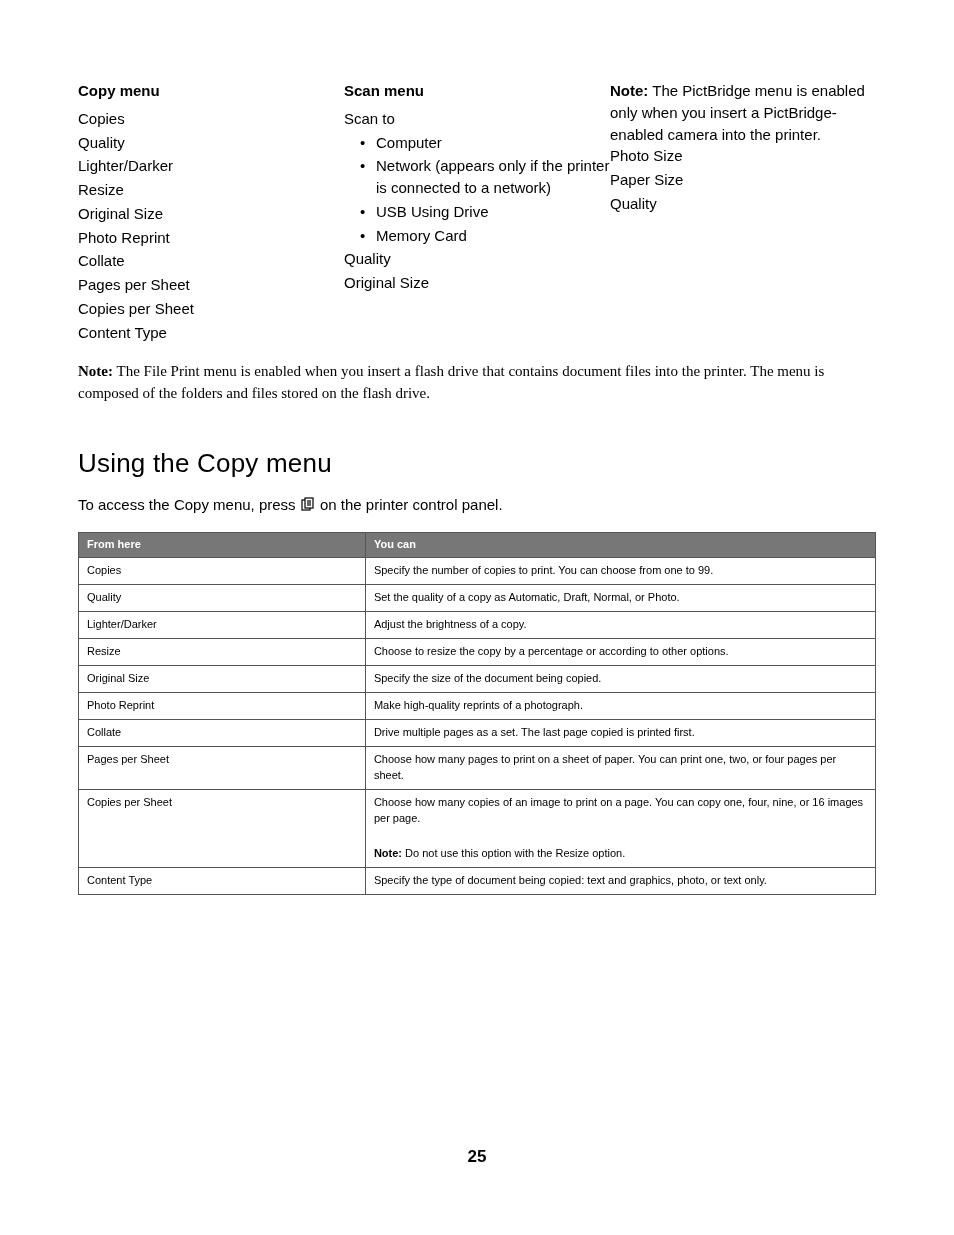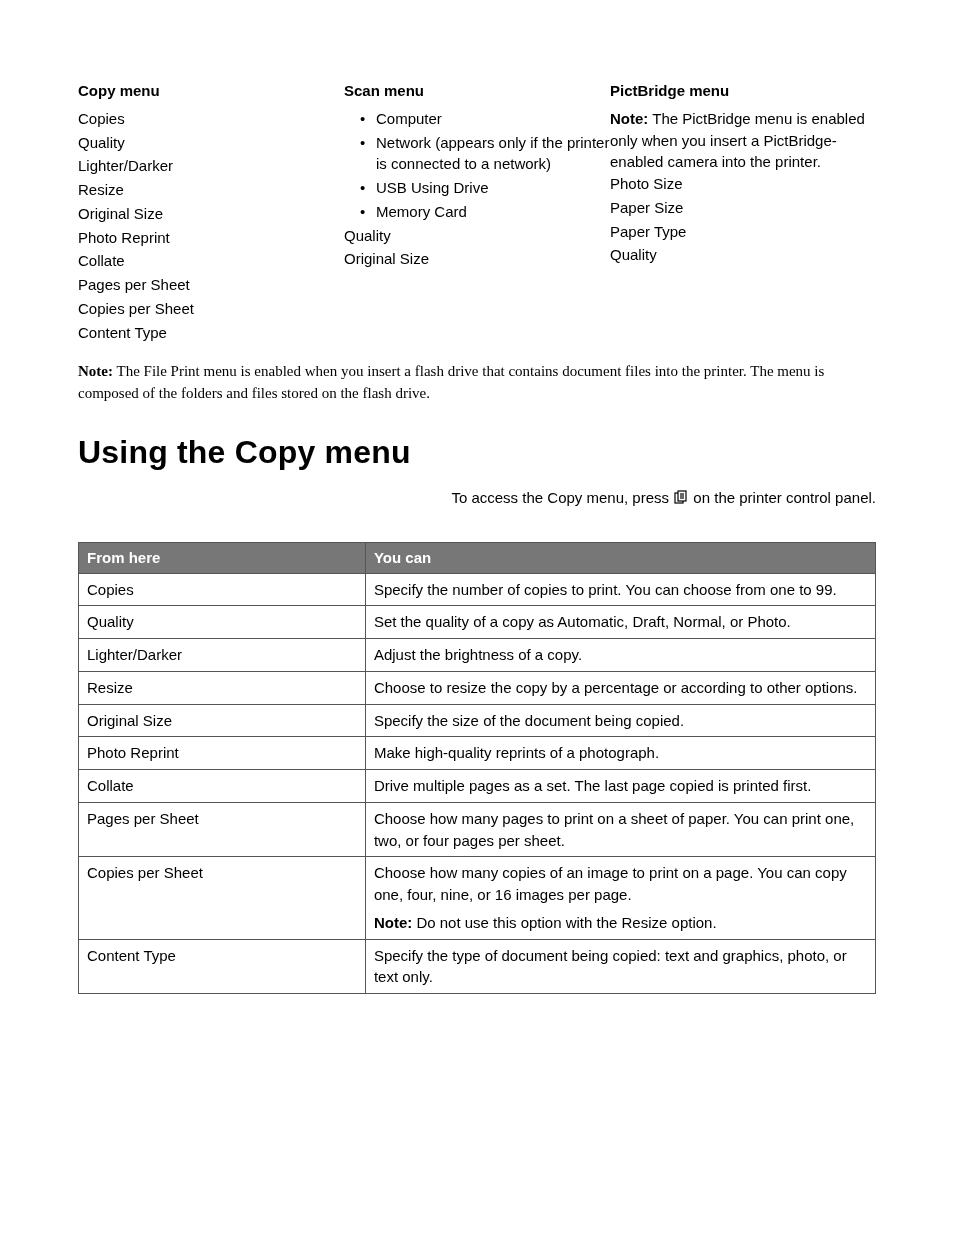--- a/index.html
+++ b/index.html
@@ -49,42 +49,41 @@
   }
   .note-line {
     margin-top: 16px;
     margin-bottom: 0;
     font-family: Liberation Serif, serif;
   }
   .note-label {
     font-weight: bold;
   }
   h2.section-title {
-    font-size: 32px;
-    font-weight: bold;
-    margin-top: 24px;
+    font-size: 26px;
+    font-weight: normal;
+    margin-top: 40px;
     margin-bottom: 12px;
     letter-spacing: 0.2px;
   }
   .access-line {
-    margin: 0 0 33px 0;
-    text-align: right;
+    margin: 0 0 16px 0;
   }
   .kb-icon {
     display: inline-block;
     vertical-align: middle;
     width: 16px;
     height: 16px;
     position: relative;
     top: -1px;
   }
   table.menu-table {
     width: 100%;
     border-collapse: collapse;
-    font-size: 15px;
+    font-size: 11px;
   }
   table.menu-table th {
     background: #777;
     color: #fff;
     text-align: left;
     font-weight: bold;
     padding: 4px 8px;
     border: 1px solid #555;
   }
   table.menu-table td {
@@ -114,41 +113,40 @@
       <li>Photo Reprint</li>
       <li>Collate</li>
       <li>Pages per Sheet</li>
       <li>Copies per Sheet</li>
       <li>Content Type</li>
     </ul>
   </div>
 
   <div class="col">
     <div class="col-header">Scan menu</div>
+    <div>Scan to</div>
     <ul class="sub-list">
       <li>Computer</li>
       <li>Network (appears only if the printer is connected to a network)</li>
       <li>USB Using Drive</li>
       <li>Memory Card</li>
     </ul>
     <ul class="col-list">
       <li>Quality</li>
       <li>Original Size</li>
     </ul>
   </div>
 
   <div class="col">
-    <div class="col-header">PictBridge menu</div>
     <div>
       <span class="note-label">Note:</span><span> The PictBridge menu is enabled only when you insert a PictBridge-enabled camera into the printer.</span>
     </div>
     <ul class="col-list">
       <li>Photo Size</li>
       <li>Paper Size</li>
-      <li>Paper Type</li>
       <li>Quality</li>
     </ul>
   </div>
 </div>
 
 <p class="note-line">
   <span class="note-label">Note:</span><span> The File Print menu is enabled when you insert a flash drive that contains document files into the printer. The menu is composed of the folders and files stored on the flash drive.</span>
 </p>
 
 <h2 class="section-title">Using the Copy menu</h2>
@@ -202,21 +200,21 @@
       <td>Drive multiple pages as a set. The last page copied is printed first.</td>
     </tr>
     <tr>
       <td>Pages per Sheet</td>
       <td>Choose how many pages to print on a sheet of paper. You can print one, two, or four pages per sheet.</td>
     </tr>
     <tr>
       <td>Copies per Sheet</td>
       <td>
         <div>Choose how many copies of an image to print on a page. You can copy one, four, nine, or 16 images per page.</div>
-        <div style="margin-top:6px">
+        <div style="margin-top:20px">
           <span class="note-label">Note:</span><span> Do not use this option with the Resize option.</span>
         </div>
       </td>
     </tr>
     <tr>
       <td>Content Type</td>
       <td>Specify the type of document being copied: text and graphics, photo, or text only.</td>
     </tr>
   </tbody>
 </table>

